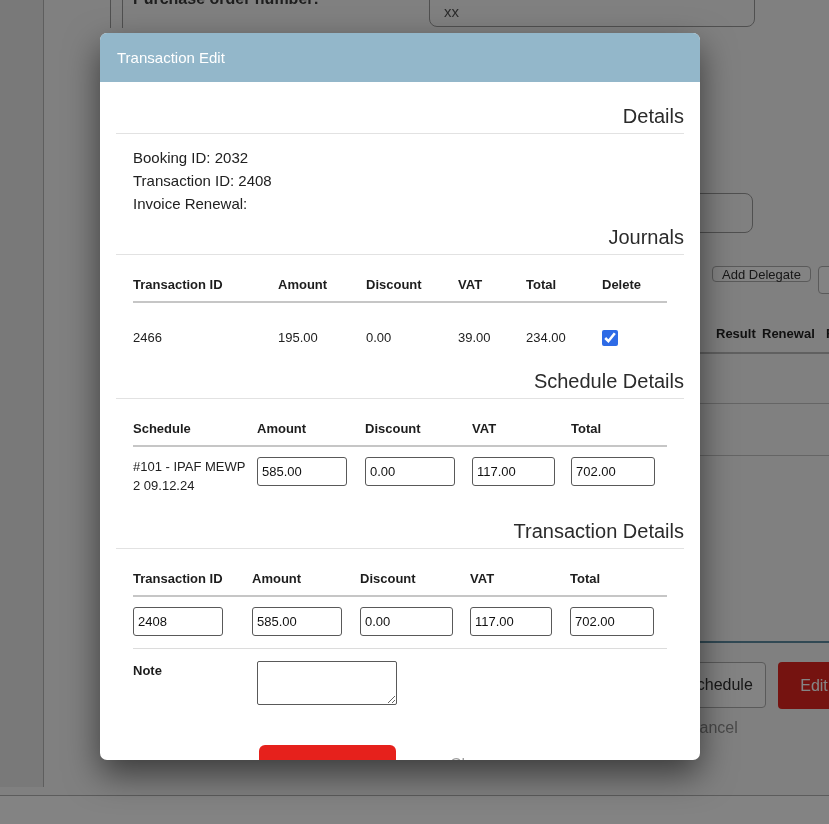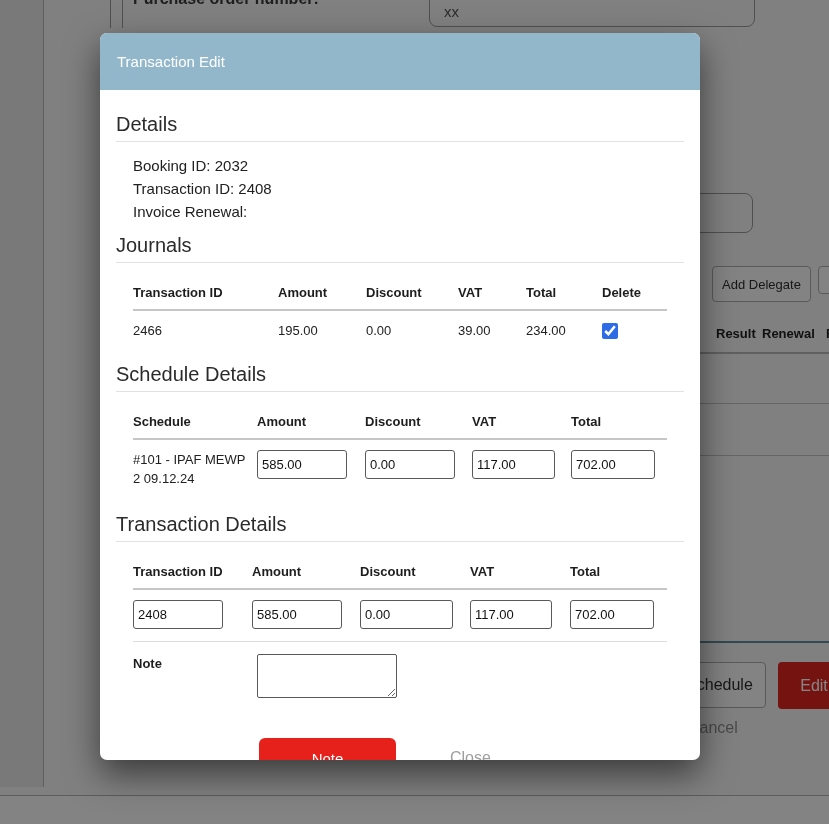--- a/index.html
+++ b/index.html
@@ -20,21 +20,21 @@
     font-weight:bold; color:#3a3a3a; white-space:nowrap; }
   .po-input { position:absolute; left:429px; top:-14px; width:326px; height:41px;
     border:1px solid #9a9a9a; border-radius:8px; background:#f6f6f6;
     padding:16px 0 0 14px; font-size:15px; color:#555; }
   .right-input { position:absolute; left:429px; top:193px; width:324px; height:40px;
     border:1px solid #9a9a9a; border-radius:8px; background:#f6f6f6; }
 
   .bg-btn { position:absolute; border:1px solid #adadad; border-radius:4px;
     background:#fbfbfb; color:#2e2e2e; display:flex; align-items:center;
     justify-content:center; }
-  .add-delegate { left:712px; top:266px; width:99px; height:36px; font-size:13px; }
+  .add-delegate { left:712px; top:266px; width:99px; height:16px; font-size:13px; }
   .partial-add { left:818px; top:266px; width:42px; height:28px; font-size:13px;
     justify-content:flex-start; padding-left:10px; }
   .bg-th { position:absolute; top:326px; font-size:13px; font-weight:bold; color:#222; }
   .th-result { left:716px; } .th-renewal { left:762px; } .th-partial { left:826px; }
 
   .bg-row-line { position:absolute; left:450px; width:379px; height:1px; background:#c2c2c2; }
   .line-1 { top:352px; height:2px; background:#b8b8b8; }
   .line-2 { top:403px; } .line-3 { top:455px; }
   .teal-line { position:absolute; left:450px; top:641px; width:379px; height:2px; background:#5e8ca1; }
 
@@ -48,35 +48,35 @@
   .footer-line { position:absolute; left:0; top:795px; width:829px; height:1px; background:#b0b0b0; }
   .footer-band { position:absolute; left:0; top:796px; width:829px; height:28px; background:#fbfbfb; }
 
   
   .overlay { position:absolute; inset:0; background:rgba(0,0,0,0.48); }
 
   
   .modal { position:absolute; left:100px; top:33px; width:600px; height:727px;
     background:#fff; border-radius:7px; box-shadow:0 14px 34px rgba(0,0,0,0.55);
     overflow:hidden; }
-  .modal-header { height:57px; background:#93b7ca; display:flex; align-items:center;
+  .modal-header { height:49px; background:#93b7ca; display:flex; align-items:center;
     padding-left:17px; color:#fff; font-size:15px; }
   .modal-body { padding:0 16px; }
 
   .section-heading { margin:22px 0 0; font-size:20px; font-weight:400; color:#2b2b2b;
-    line-height:24px; padding-bottom:5px; border-bottom:1px solid #e2e2e2; }
+    line-height:24px; padding-bottom:5px; border-bottom:1px solid #e2e2e2;text-align:right; }
   .mt-sm { margin-top:10px; } .mt-md { margin-top:12px; }
 
   .details-block { margin:12px 17px 0; font-size:15px; line-height:23px; color:#212121; }
 
   .inner { margin:0 17px; }
   table { width:100%; border-collapse:collapse; table-layout:fixed; }
   th { font-size:13px; font-weight:bold; color:#1d1d1d; text-align:left;
     padding:22px 0 9px; border-bottom:2px solid #c6c6c6; }
-  td { font-size:13px; color:#212121; padding:12px 0 8px; vertical-align:top; }
+  td { font-size:13px; color:#212121; padding:27px 0 8px; vertical-align:top; }
   .input-row td { padding-top:10px; padding-bottom:12px; }
   .sched-name { line-height:19px; padding-top:10px; padding-right:8px; }
 
   input[type="text"] { height:29px; border:1px solid #595959; border-radius:3px;
     padding:0 4px; font-size:13px; font-family:"Liberation Sans",sans-serif;
     color:#111; width:90px; background:#fff; }
   .w-wide { width:102px; }
   input[type="checkbox"] { width:16px; height:16px; margin:0; accent-color:#2e6be6; }
 
   .note-row { margin:0 17px; border-top:1px solid #dcdcdc; display:flex; padding-top:12px; }

